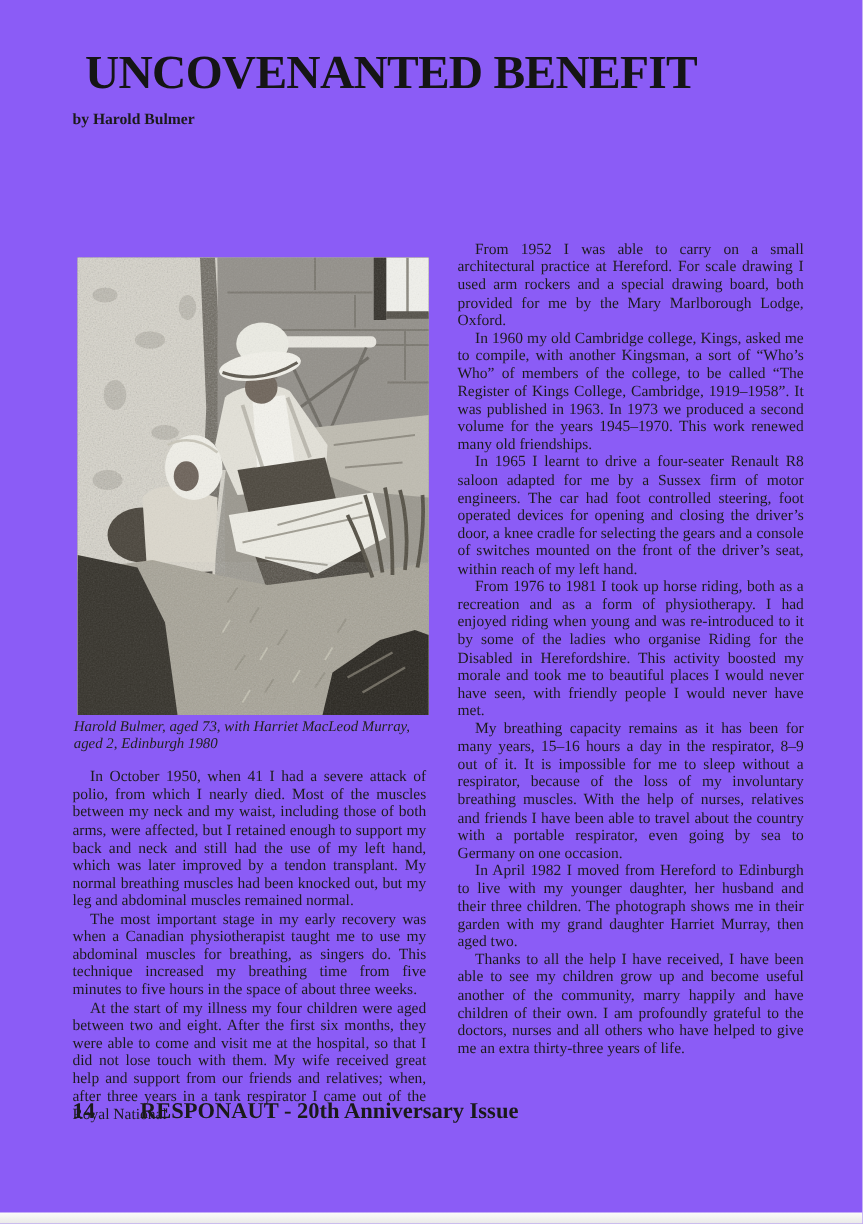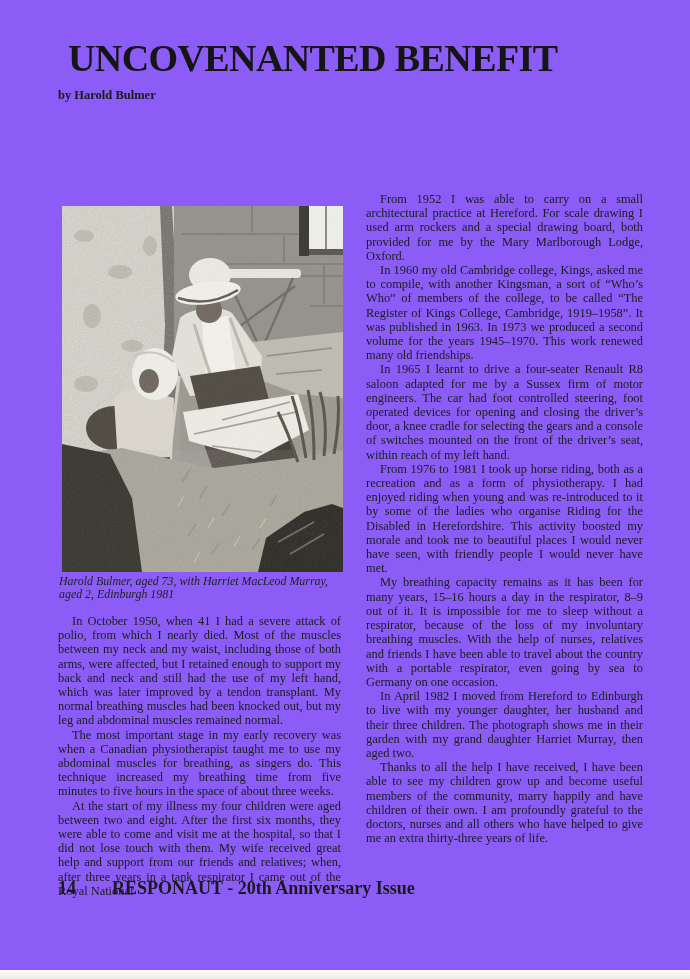--- a/index.html
+++ b/index.html
@@ -151,35 +151,35 @@
 
       <g>
         <path d="M204,332 L242,306 L270,298 L281,302 L281,366 L196,366 Z" fill="#2b2822"></path>
         <path d="M216,336 L252,316 M228,348 L262,328" stroke="#8a8578" stroke-width="2" fill="none" opacity="0.7"></path>
       </g>
 
       <rect width="281" height="366" filter="url(#grain)" opacity="0.15"></rect>
     </svg>
   </div>
 
-  <div class="caption">Harold Bulmer, aged 73, with Harriet MacLeod Murray, aged 2, Edinburgh 1981</div>
+  <div class="caption">Harold Bulmer, aged 73, with Harriet MacLeod Murray, aged 2, Edinburgh 1980</div>
 
   <div class="col col-left">
       <p class="indent">In October 1950, when 41 I had a severe attack of polio, from which I nearly died. Most of the muscles between my neck and my waist, including those of both arms, were affected, but I retained enough to support my back and neck and still had the use of my left hand, which was later improved by a tendon transplant. My normal breathing muscles had been knocked out, but my leg and abdominal muscles remained normal.</p>
       <p class="indent">The most important stage in my early recovery was when a Canadian physiotherapist taught me to use my abdominal muscles for breathing, as singers do. This technique increased my breathing time from five minutes to five hours in the space of about three weeks.</p>
       <p class="indent">At the start of my illness my four children were aged between two and eight. After the first six months, they were able to come and visit me at the hospital, so that I did not lose touch with them. My wife received great help and support from our friends and relatives; when, after three years in a tank respirator I came out of the Royal National</p>
     </div>
   <div class="col col-right">
       <p class="indent">From 1952 I was able to carry on a small architectural practice at Hereford. For scale drawing I used arm rockers and a special drawing board, both provided for me by the Mary Marlborough Lodge, Oxford.</p>
       <p class="indent">In 1960 my old Cambridge college, Kings, asked me to compile, with another Kingsman, a sort of “Who’s Who” of members of the college, to be called “The Register of Kings College, Cambridge, 1919–1958”. It was published in 1963. In 1973 we produced a second volume for the years 1945–1970. This work renewed many old friendships.</p>
       <p class="indent">In 1965 I learnt to drive a four-seater Renault R8 saloon adapted for me by a Sussex firm of motor engineers. The car had foot controlled steering, foot operated devices for opening and closing the driver’s door, a knee cradle for selecting the gears and a console of switches mounted on the front of the driver’s seat, within reach of my left hand.</p>
       <p class="indent">From 1976 to 1981 I took up horse riding, both as a recreation and as a form of physiotherapy. I had enjoyed riding when young and was re-introduced to it by some of the ladies who organise Riding for the Disabled in Herefordshire. This activity boosted my morale and took me to beautiful places I would never have seen, with friendly people I would never have met.</p>
       <p class="indent">My breathing capacity remains as it has been for many years, 15–16 hours a day in the respirator, 8–9 out of it. It is impossible for me to sleep without a respirator, because of the loss of my involuntary breathing muscles. With the help of nurses, relatives and friends I have been able to travel about the country with a portable respirator, even going by sea to Germany on one occasion.</p>
       <p class="indent">In April 1982 I moved from Hereford to Edinburgh to live with my younger daughter, her husband and their three children. The photograph shows me in their garden with my grand daughter Harriet Murray, then aged two.</p>
-      <p class="indent">Thanks to all the help I have received, I have been able to see my children grow up and become useful members of the community, marry happily and have children of their own. I am profoundly grateful to the doctors, nurses and all others who have helped to give me an extra thirty-three years of life.</p>
+      <p class="indent">Thanks to all the help I have received, I have been able to see my children grow up and become useful another of the community, marry happily and have children of their own. I am profoundly grateful to the doctors, nurses and all others who have helped to give me an extra thirty-three years of life.</p>
     </div>
 
   <div class="footer">
     <span class="page-number">14</span>
     <span class="journal-title">RESPONAUT - 20th Anniversary Issue</span>
   </div>
 
 </div>
 
 </body></html>

